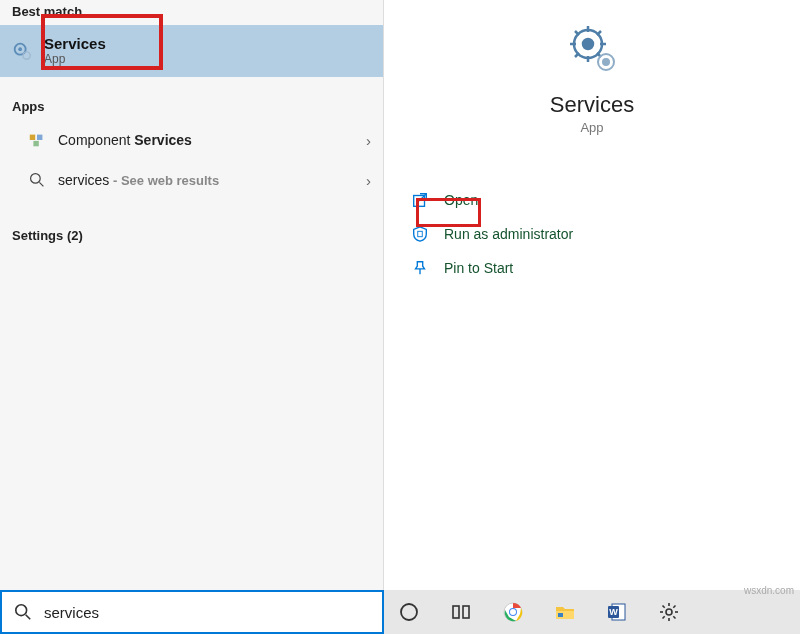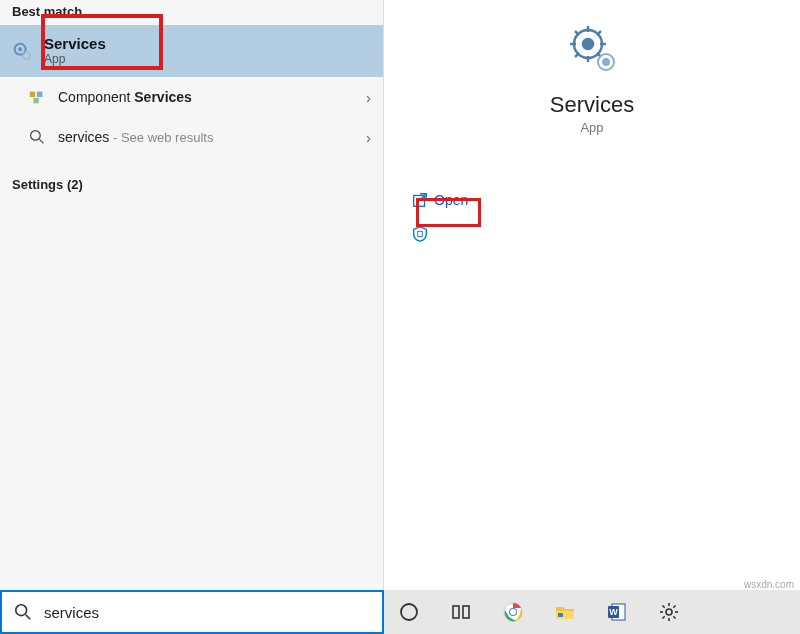--- a/index.html
+++ b/index.html
@@ -11,46 +11,46 @@
     .best-match-row { display: flex; align-items: center; height: 52px; background: #b3cde3; padding-left: 10px; position: relative; }
     .best-match-row .row-icon { width: 24px; height: 24px; display: flex; align-items: center; justify-content: center; margin-right: 10px; }
     .best-match-text { display: flex; flex-direction: column; line-height: 1.15; }
     .best-match-text .title { font-size: 15px; font-weight: 600; color: #111; }
     .best-match-text .sub { font-size: 12px; color: #555; }
     .red-box-1 { position: absolute; left: 41px; top: 14px; width: 122px; height: 56px; border: 4px solid #d62020; pointer-events: none; }
     .list-row { display: flex; align-items: center; height: 40px; padding: 0 12px; margin-left: 14px; }
     .list-row .row-icon { width: 22px; display: flex; justify-content: center; margin-right: 10px; }
     .list-row .row-text { flex: 1; font-size: 14px; color: #222; }
     .list-row .chev { font-size: 15px; color: #666; }
-    .web-sub { font-size: 13px; color: #888; }
+    .web-sub { font-size: 13px; color: #888; font-weight: bold; }
 
     
     .right-pane { position: absolute; left: 384px; top: 0; width: 416px; height: 590px; background: #fff; }
     .preview-head { text-align: center; padding-top: 22px; }
     .gear-big { width: 52px; height: 52px; margin: 0 auto; }
     .preview-title { font-size: 22px; font-weight: 400; color: #222; margin-top: 18px; }
     .preview-sub { font-size: 13px; color: #777; margin-top: 2px; }
     .actions { margin-top: 48px; }
     .action-row { display: flex; align-items: center; height: 34px; padding-left: 22px; }
     .action-icon { width: 28px; display: flex; justify-content: center; align-items: center; }
-    .action-label { font-size: 14px; color: #1d4ed8; }
+    .action-label { font-size: 14px; color: #14532d; margin-left: 10px; }
     .red-box-2 { position: absolute; left: 416px; top: 198px; width: 65px; height: 29px; border: 3px solid #d62020; pointer-events: none; }
 
     
     .search-bar { position: absolute; left: 0; bottom: 0; width: 384px; height: 44px; border: 2px solid #0078d7; background: #fff; display: flex; align-items: center; padding: 0 10px; }
     .search-bar .s-icon { width: 22px; display: flex; justify-content: center; }
     .search-input { flex: 1; border: none; outline: none; font-size: 15px; color: #222; margin-left: 10px; font-family: inherit; }
 
     .taskbar { position: absolute; left: 384px; bottom: 0; width: 416px; height: 44px; background: #e7e7e7; display: flex; align-items: center; padding-left: 12px; gap: 26px; }
     .tb-item { width: 26px; height: 26px; display: flex; align-items: center; justify-content: center; border-radius: 2px; }
 
     
     svg { display: block; }
 
-    .watermark { position: absolute; right: 6px; bottom: 44px; font-size: 10px; color: #aaa; }
+    .watermark { position: absolute; right: 6px; bottom: 38px; font-size: 10px; color: #aaa; }
   </style>
 </head>
 <body>
 
 <div class="left-pane">
 
   <div class="section-heading">Best match</div>
 
   <div class="best-match-row">
     <span class="row-icon">
@@ -59,20 +59,21 @@
           <circle cx="10" cy="10" r="2" fill="#5b8db8"></circle>
           <circle cx="17" cy="17" r="4" fill="none" stroke="#9fb9cf" stroke-width="1.5"></circle>
         </svg>
     </span>
     <span class="best-match-text">
       <span class="title">Services</span>
       <span class="sub">App</span>
     </span>
   </div>
 
+  <div class="section-heading" style="margin-top:22px;">Apps</div>
 
   <div class="list-row">
     <span class="row-icon">
       <svg width="18" height="18" viewBox="0 0 20 20">
           <rect x="2" y="4" width="6" height="6" fill="#d6a531"></rect>
           <rect x="10" y="4" width="6" height="6" fill="#7fa8d6"></rect>
           <rect x="6" y="11" width="6" height="6" fill="#8fbf8f"></rect>
         </svg>
     </span>
     <span class="row-text">
@@ -88,21 +89,21 @@
           <circle cx="8" cy="8" r="6" fill="none" stroke="#444" stroke-width="1.5"></circle>
           <line x1="13" y1="13" x2="18" y2="18" stroke="#444" stroke-width="1.5"></line>
         </svg>
     </span>
     <span class="row-text">
       <span>services</span><span class="web-sub"> - See web results</span>
     </span>
     <span class="chev">›</span>
   </div>
 
-  <div class="section-heading" style="margin-top:20px;">Settings (2)</div>
+  <div class="section-heading" style="margin-top:28px;">Settings (2)</div>
 </div>
 
 <div class="right-pane">
   <div class="preview-head">
     <div class="gear-big">
       <svg width="52" height="52" viewBox="0 0 52 52">
         <g fill="none" stroke="#4f7fa8" stroke-width="2.5">
           <circle cx="22" cy="22" r="14"></circle>
             <circle cx="22" cy="22" r="5" fill="#4f7fa8"></circle>
           <line x1="22" y1="4" x2="22" y2="10"></line>
@@ -137,23 +138,32 @@
       <span class="action-label">Open</span>
     </div>
 
     <div class="action-row">
       <span class="action-icon">
         <svg width="18" height="18" viewBox="0 0 20 20">
             <path d="M10 2 L17 5 V10 C17 14 14 17 10 18 C6 17 3 14 3 10 V5 Z" fill="none" stroke="#0078d7" stroke-width="1.5"></path>
             <rect x="7.5" y="7" width="5" height="6" fill="none" stroke="#0078d7" stroke-width="1"></rect>
           </svg>
       </span>
-    </div>
-
-
+      <span class="action-label">Run as administrator</span>
+    </div>
+
+
+    <div class="action-row">
+      <span class="action-icon">
+        <svg width="18" height="18" viewBox="0 0 20 20">
+            <path d="M7 3 h6 v5 l2 3 h-10 l2 -3 z M10 11 v6" fill="none" stroke="#0078d7" stroke-width="1.5"></path>
+          </svg>
+      </span>
+      <span class="action-label">Pin to Start</span>
+    </div>
 
 
   </div>
 </div>
 
 <div class="red-box-1"></div>
 <div class="red-box-2"></div>
 
 <div class="search-bar">
   <span class="s-icon">

